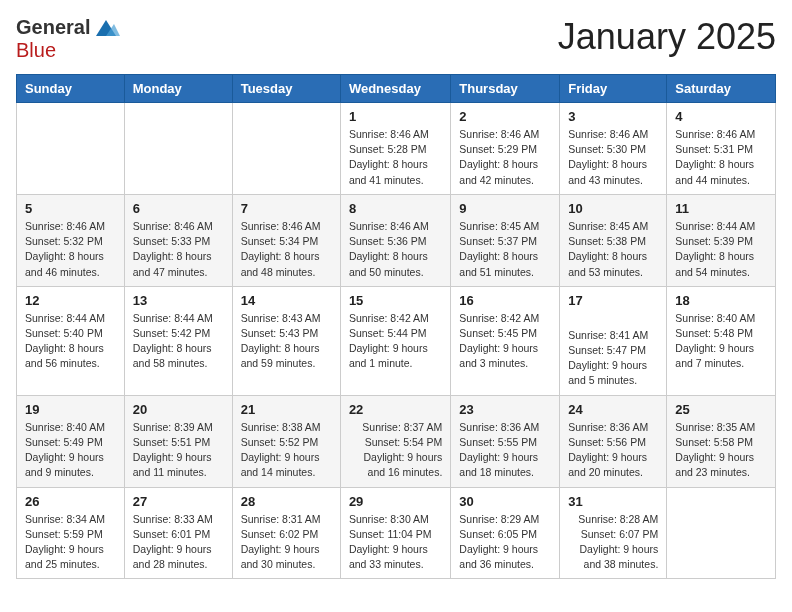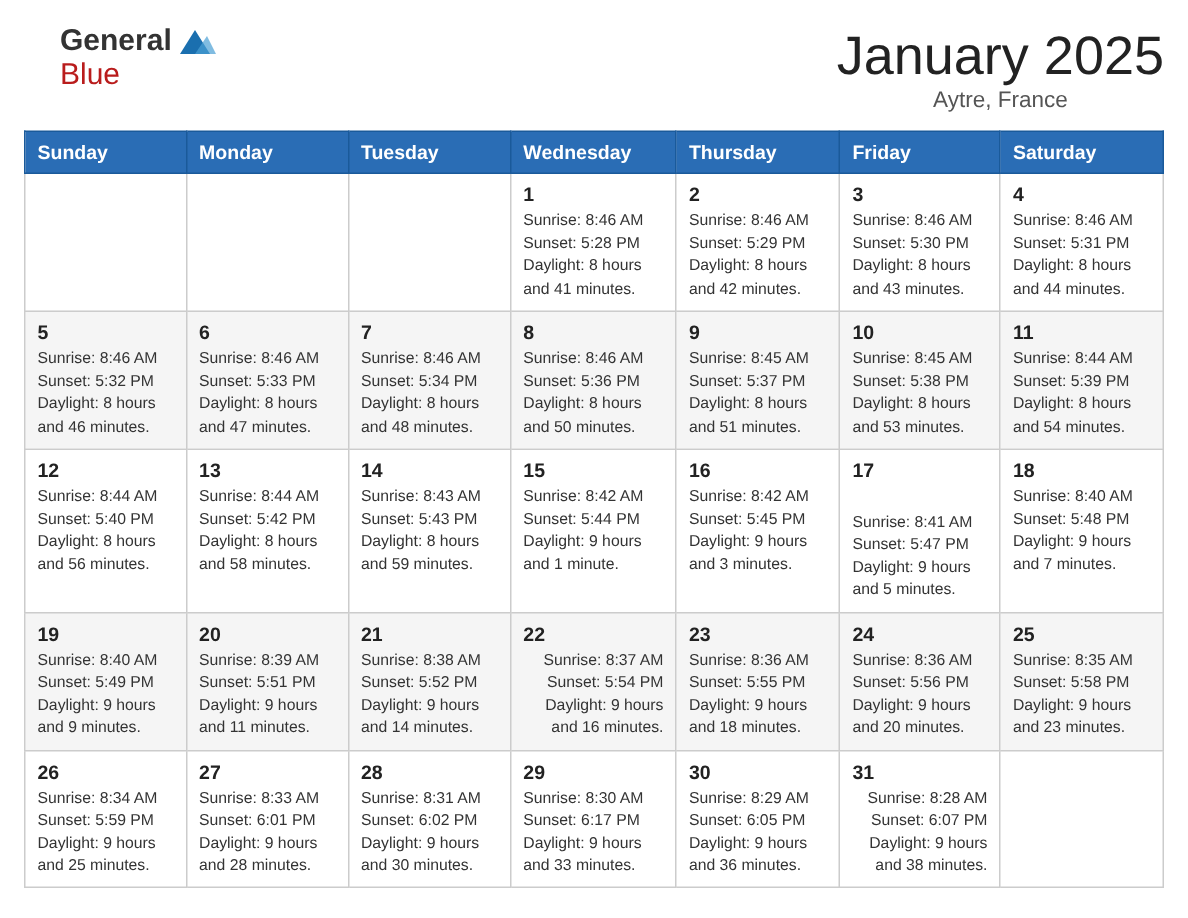--- a/index.html
+++ b/index.html
@@ -13,21 +13,20 @@
     .header-area {
       display: flex;
       justify-content: space-between;
       align-items: flex-start;
       margin-bottom: 12px;
     }
     .logo {
       display: flex;
       flex-direction: column;
       align-items: flex-start;
-      margin-left: 24px;
     }
     .logo-text {
       display: flex;
       align-items: center;
     }
     .logo-general {
       font-size: 20px;
       font-weight: bold;
       color: #333;
     }
@@ -108,21 +107,20 @@
         <polygon points="4,18 14,2 24,18" fill="#1a6faf"></polygon>
         <polygon points="14,18 22,6 28,18" fill="#4a9fd4" opacity="0.7"></polygon>
       </svg>
     </div>
     <div>
       <span class="logo-blue">Blue</span>
     </div>
   </div>
   <div class="title-area">
     <div class="month-title">January 2025</div>
-    <div class="location">Aytre, France</div>
   </div>
 </div>
 
 <table class="calendar">
   <thead>
     <tr>
     <th>Sunday</th>
         <th>Monday</th>
         <th>Tuesday</th>
         <th>Wednesday</th>
@@ -336,21 +334,21 @@
         <td>
           <span class="day-number">28</span>
           <div class="day-info" style="white-space: pre-line;">Sunrise: 8:31 AM
 Sunset: 6:02 PM
 Daylight: 9 hours
 and 30 minutes.</div>
         </td>
         <td>
           <span class="day-number">29</span>
           <div class="day-info" style="white-space: pre-line;">Sunrise: 8:30 AM
-Sunset: 6:17 PM
+Sunset: 11:04 PM
 Daylight: 9 hours
 and 33 minutes.</div>
         </td>
         <td>
           <span class="day-number">30</span>
           <div class="day-info" style="white-space: pre-line;">Sunrise: 8:29 AM
 Sunset: 6:05 PM
 Daylight: 9 hours
 and 36 minutes.</div>
         </td>

